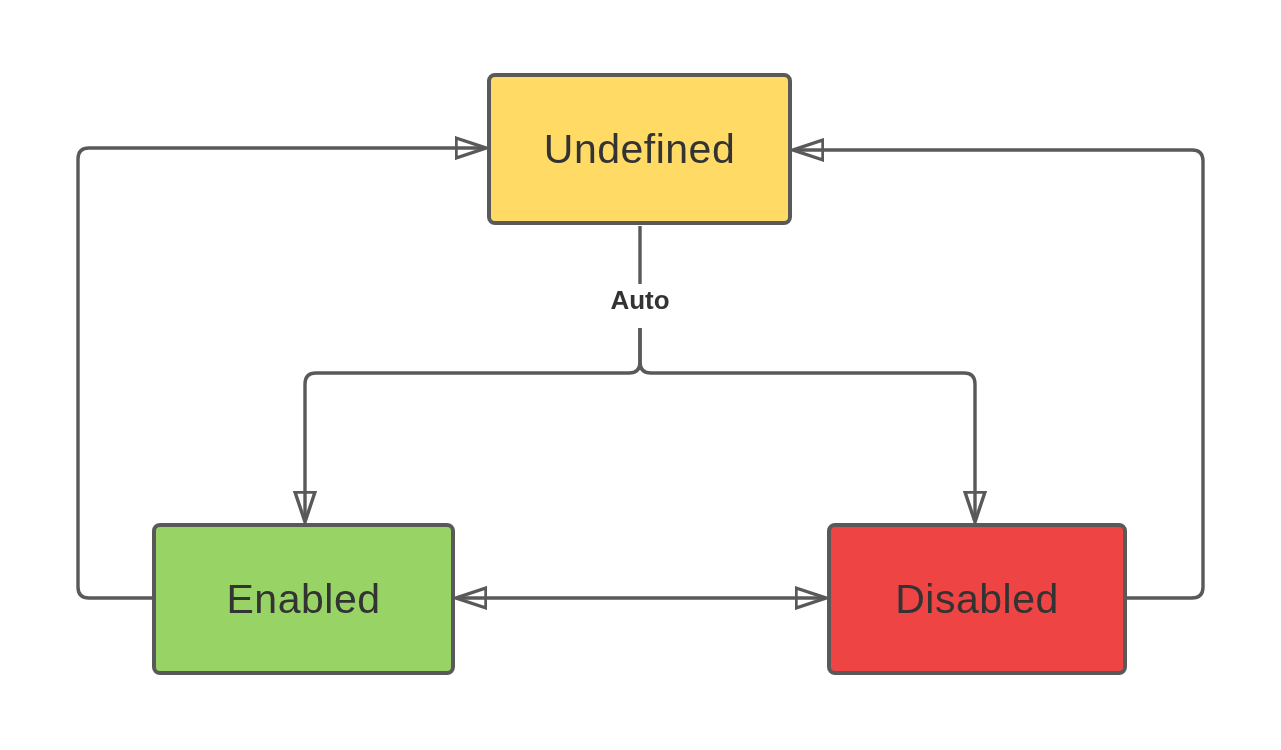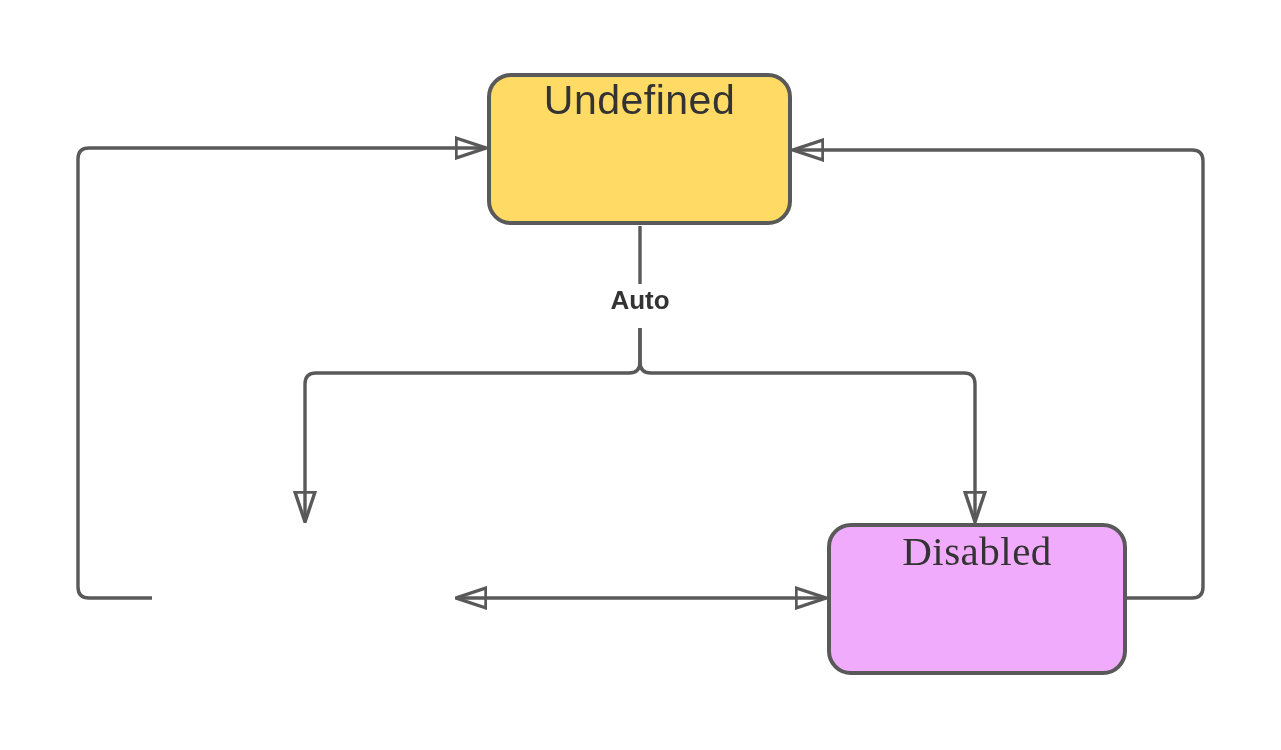--- a/index.html
+++ b/index.html
@@ -22,23 +22,23 @@
   }
   .connectors path{
     fill:none;
     stroke:var(--stroke);
     stroke-width:3.4;
   }
   .node{
     position:absolute;
     box-sizing:border-box;
     border:4px solid var(--stroke);
-    border-radius:24px;
+    border-radius:8px;
     display:flex;
-    align-items:flex-start;
+    align-items:center;
     justify-content:center;
     font-size:41px;
     color:var(--text);
     letter-spacing:0.5px;
   }
   .node-undefined{left:487px;top:73px;width:305px;height:152px;}
   .node-enabled{left:152px;top:523px;width:303px;height:152px;}
   .node-disabled{left:827px;top:523px;width:300px;height:152px;}
   .edge-label{
     position:absolute;
@@ -73,20 +73,23 @@
 
     <path d="M 1127 598 L 1192 598 Q 1203 598 1203 587 L 1203 161 Q 1203 150 1192 150 L 794 150" marker-end="url(#arrowHead)"></path>
 
     <path d="M 457 598 L 825 598" marker-start="url(#arrowHead)" marker-end="url(#arrowHead)"></path>
   </svg>
 
   <div class="node node-undefined" style="background-color: rgb(255, 219, 102);">
     <span>Undefined</span>
   </div>
 
+  <div class="node node-enabled" style="background-color: rgb(152, 211, 102);">
+    <span>Enabled</span>
+  </div>
 
-  <div class="node node-disabled" style="background-color: #f0abfc; font-family: Liberation Serif, serif;">
+  <div class="node node-disabled" style="background-color: #ef4444;">
     <span>Disabled</span>
   </div>
 
   <div class="edge-label">Auto</div>
 
 </div>
 
 </body></html>

